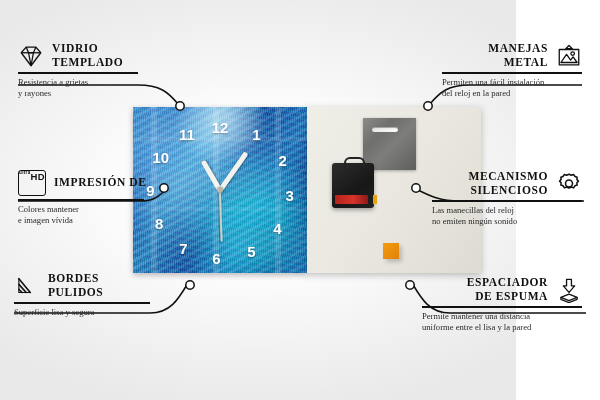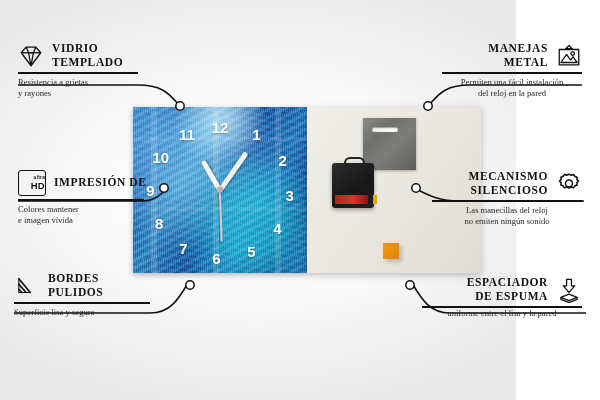--- a/index.html
+++ b/index.html
@@ -93,25 +93,25 @@
   .c-rule{height:1.6px;background:#111;margin-top:3px;}
   .c-desc{
     font-family:"Liberation Serif", serif;font-size:8.6px;color:#2a2a2a;
     line-height:1.35;margin-top:3px;
   }
   .left .c-head{justify-content:flex-start;}
   .left .c-title{text-align:left;}
   .left .c-desc{text-align:left;}
   .right .c-head{justify-content:flex-end;align-items:flex-end;}
   .right .c-title{text-align:right;}
-  .right .c-desc{text-align:center;}
+  .right .c-desc{text-align:left;}
   .ico{width:26px;height:26px;flex:0 0 26px;display:block;}
   .hdbox{
     width:26px;height:24px;border:1.6px solid #111;border-radius:3px;
-    display:flex;flex-direction:column;align-items:flex-end;justify-content:center;line-height:1;
+    display:flex;flex-direction:row;align-items:flex-start;justify-content:center;line-height:1;
   }
   .hdbox .u{font-family:"Liberation Sans", sans-serif;font-size:4.6px;font-weight:700;letter-spacing:.3px;color:#111;}
   .hdbox .h{font-family:"Liberation Sans", sans-serif;font-size:9.5px;font-weight:700;letter-spacing:.3px;color:#111;margin-top:.5px;}
   svg.lines{position:absolute;left:0;top:0;width:600px;height:400px;pointer-events:none;}
 </style>
 </head>
 <body>
 
 <div id="stage">
 
@@ -269,16 +269,17 @@
       </div>
       <svg class="ico" viewBox="0 0 32 32">
         <g fill="none" stroke="#111" stroke-width="1.6" stroke-linejoin="round">
           <path d="M13,3 h6 v8 h4 l-7,8 -7,-8 h4 Z"></path>
           <path d="M16,21 l10,4 -10,4 -10,-4 Z"></path>
           <path d="M6,25 v2.5 l10,4 10,-4 V25"></path>
         </g>
       </svg>
     </div>
     <div class="c-rule" style="width:160px;margin-left:auto;"></div>
+    <div class="c-desc">Permite mantener una distancia</div>
     <div class="c-desc" style="margin-top:0;">uniforme entre el lisa y la pared</div>
   </div>
 
 </div>
 
 </body></html>

